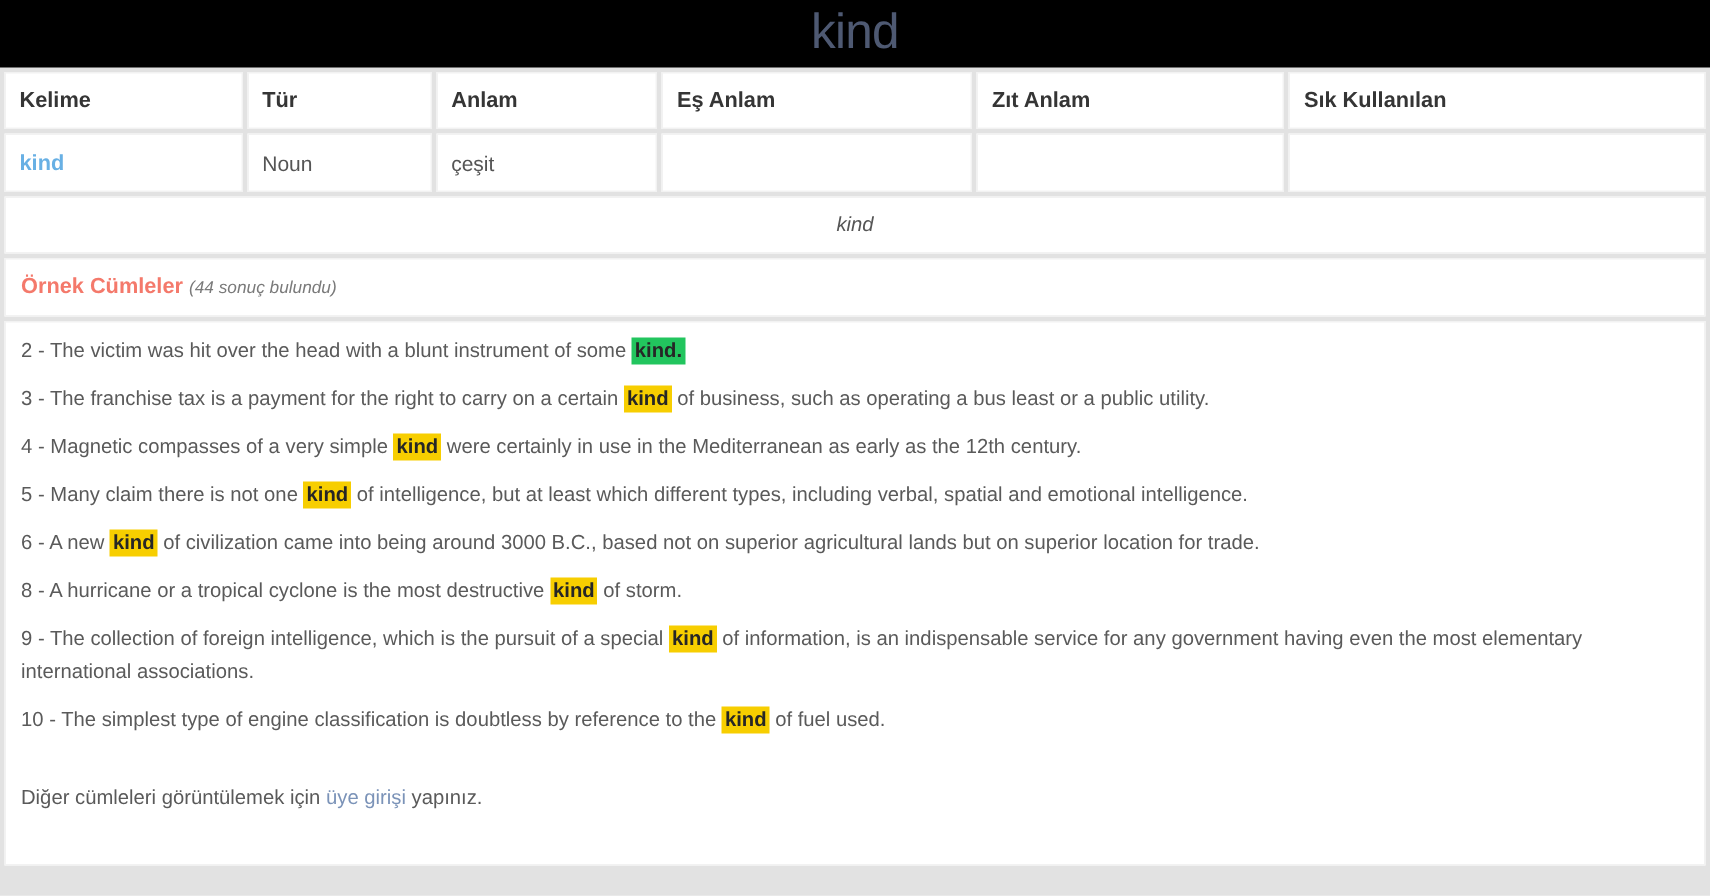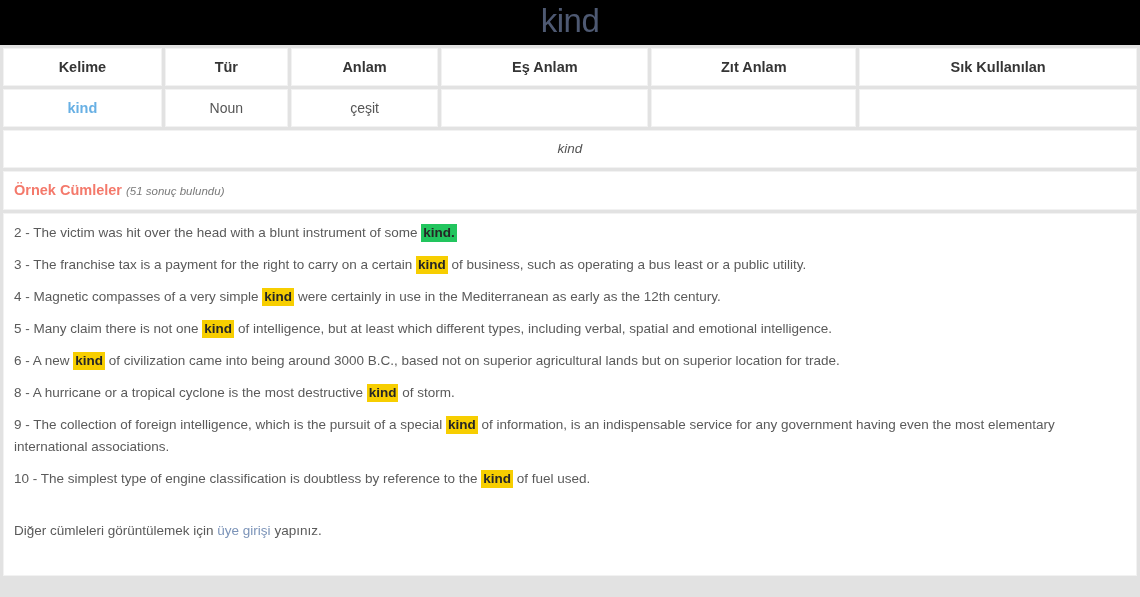--- a/index.html
+++ b/index.html
@@ -41,21 +41,21 @@
     border-collapse: separate;
     border-spacing: 3px 3px;
     margin: 0;
     table-layout: fixed;
   }
   .word-table th,
   .word-table td {
     background: #ffffff;
     border: 1px solid #f2f2f2;
     padding: 10px 9px;
-    text-align: center;
+    text-align: left;
     vertical-align: middle;
     font-size: 14px;
     height: 16px;
   }
   .word-table th {
     font-weight: bold;
     color: #353535;
     font-size: 14.5px;
   }
   .word-table td {
@@ -177,21 +177,21 @@
       <td></td>
     </tr>
   </tbody>
 </table>
 
 <div class="panel panel-word">
   <span>kind</span>
 </div>
 
 <div class="panel panel-heading">
-  <span class="heading-main" style="color: rgb(244, 121, 107);">Örnek Cümleler</span><span class="heading-count">(51 sonuç bulundu)</span>
+  <span class="heading-main" style="color: rgb(244, 121, 107);">Örnek Cümleler</span><span class="heading-count">(44 sonuç bulundu)</span>
 </div>
 
 <div class="panel panel-sentences">
   <div id="sentence-list">
       <p class="sentence"><span>2 - </span><span>The victim was hit over the head with a blunt instrument of some </span><mark class="hl" style="background: #22c55e;">kind.</mark><span></span></p>
       <p class="sentence"><span>3 - </span><span>The franchise tax is a payment for the right to carry on a certain </span><mark class="hl" style="background: rgb(247, 206, 0);">kind</mark><span> of business, such as operating a bus least or a public utility.</span></p>
       <p class="sentence"><span>4 - </span><span>Magnetic compasses of a very simple </span><mark class="hl" style="background: rgb(247, 206, 0);">kind</mark><span> were certainly in use in the Mediterranean as early as the 12th century.</span></p>
       <p class="sentence"><span>5 - </span><span>Many claim there is not one </span><mark class="hl" style="background: rgb(247, 206, 0);">kind</mark><span> of intelligence, but at least which different types, including verbal, spatial and emotional intelligence.</span></p>
       <p class="sentence"><span>6 - </span><span>A new </span><mark class="hl" style="background: rgb(247, 206, 0);">kind</mark><span> of civilization came into being around 3000 B.C., based not on superior agricultural lands but on superior location for trade.</span></p>
       <p class="sentence"><span>8 - </span><span>A hurricane or a tropical cyclone is the most destructive </span><mark class="hl" style="background: rgb(247, 206, 0);">kind</mark><span> of storm.</span></p>

